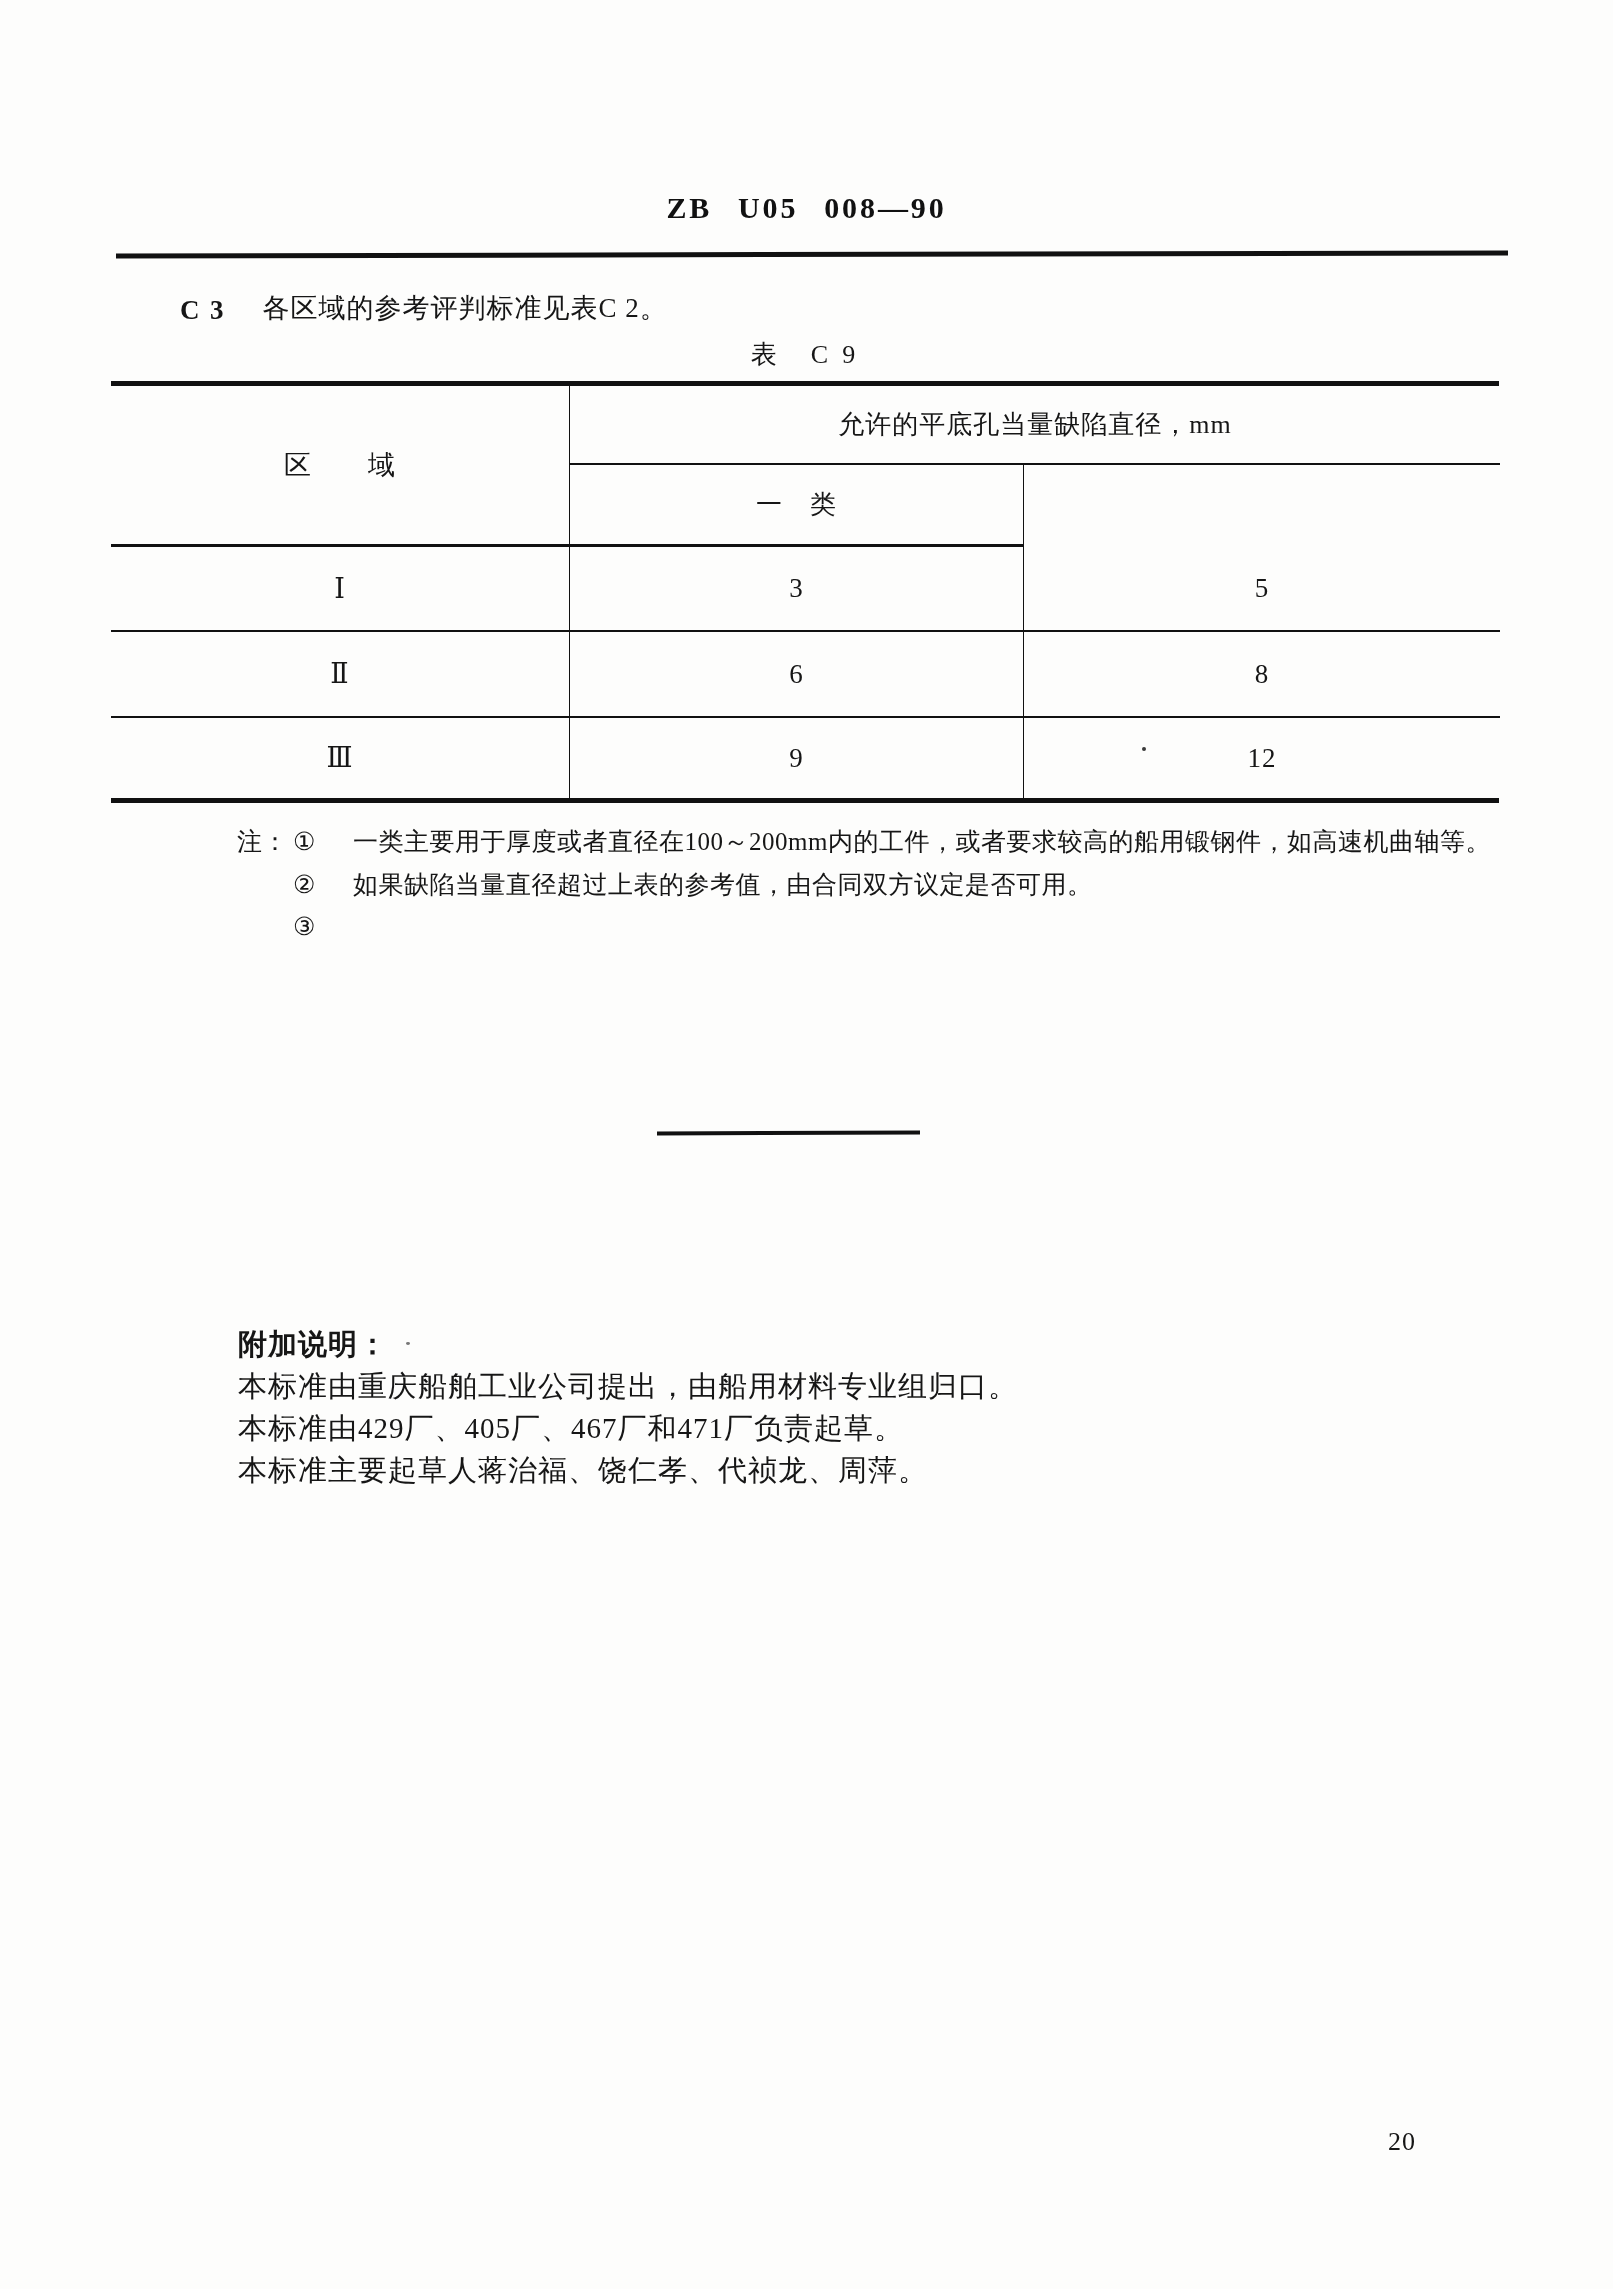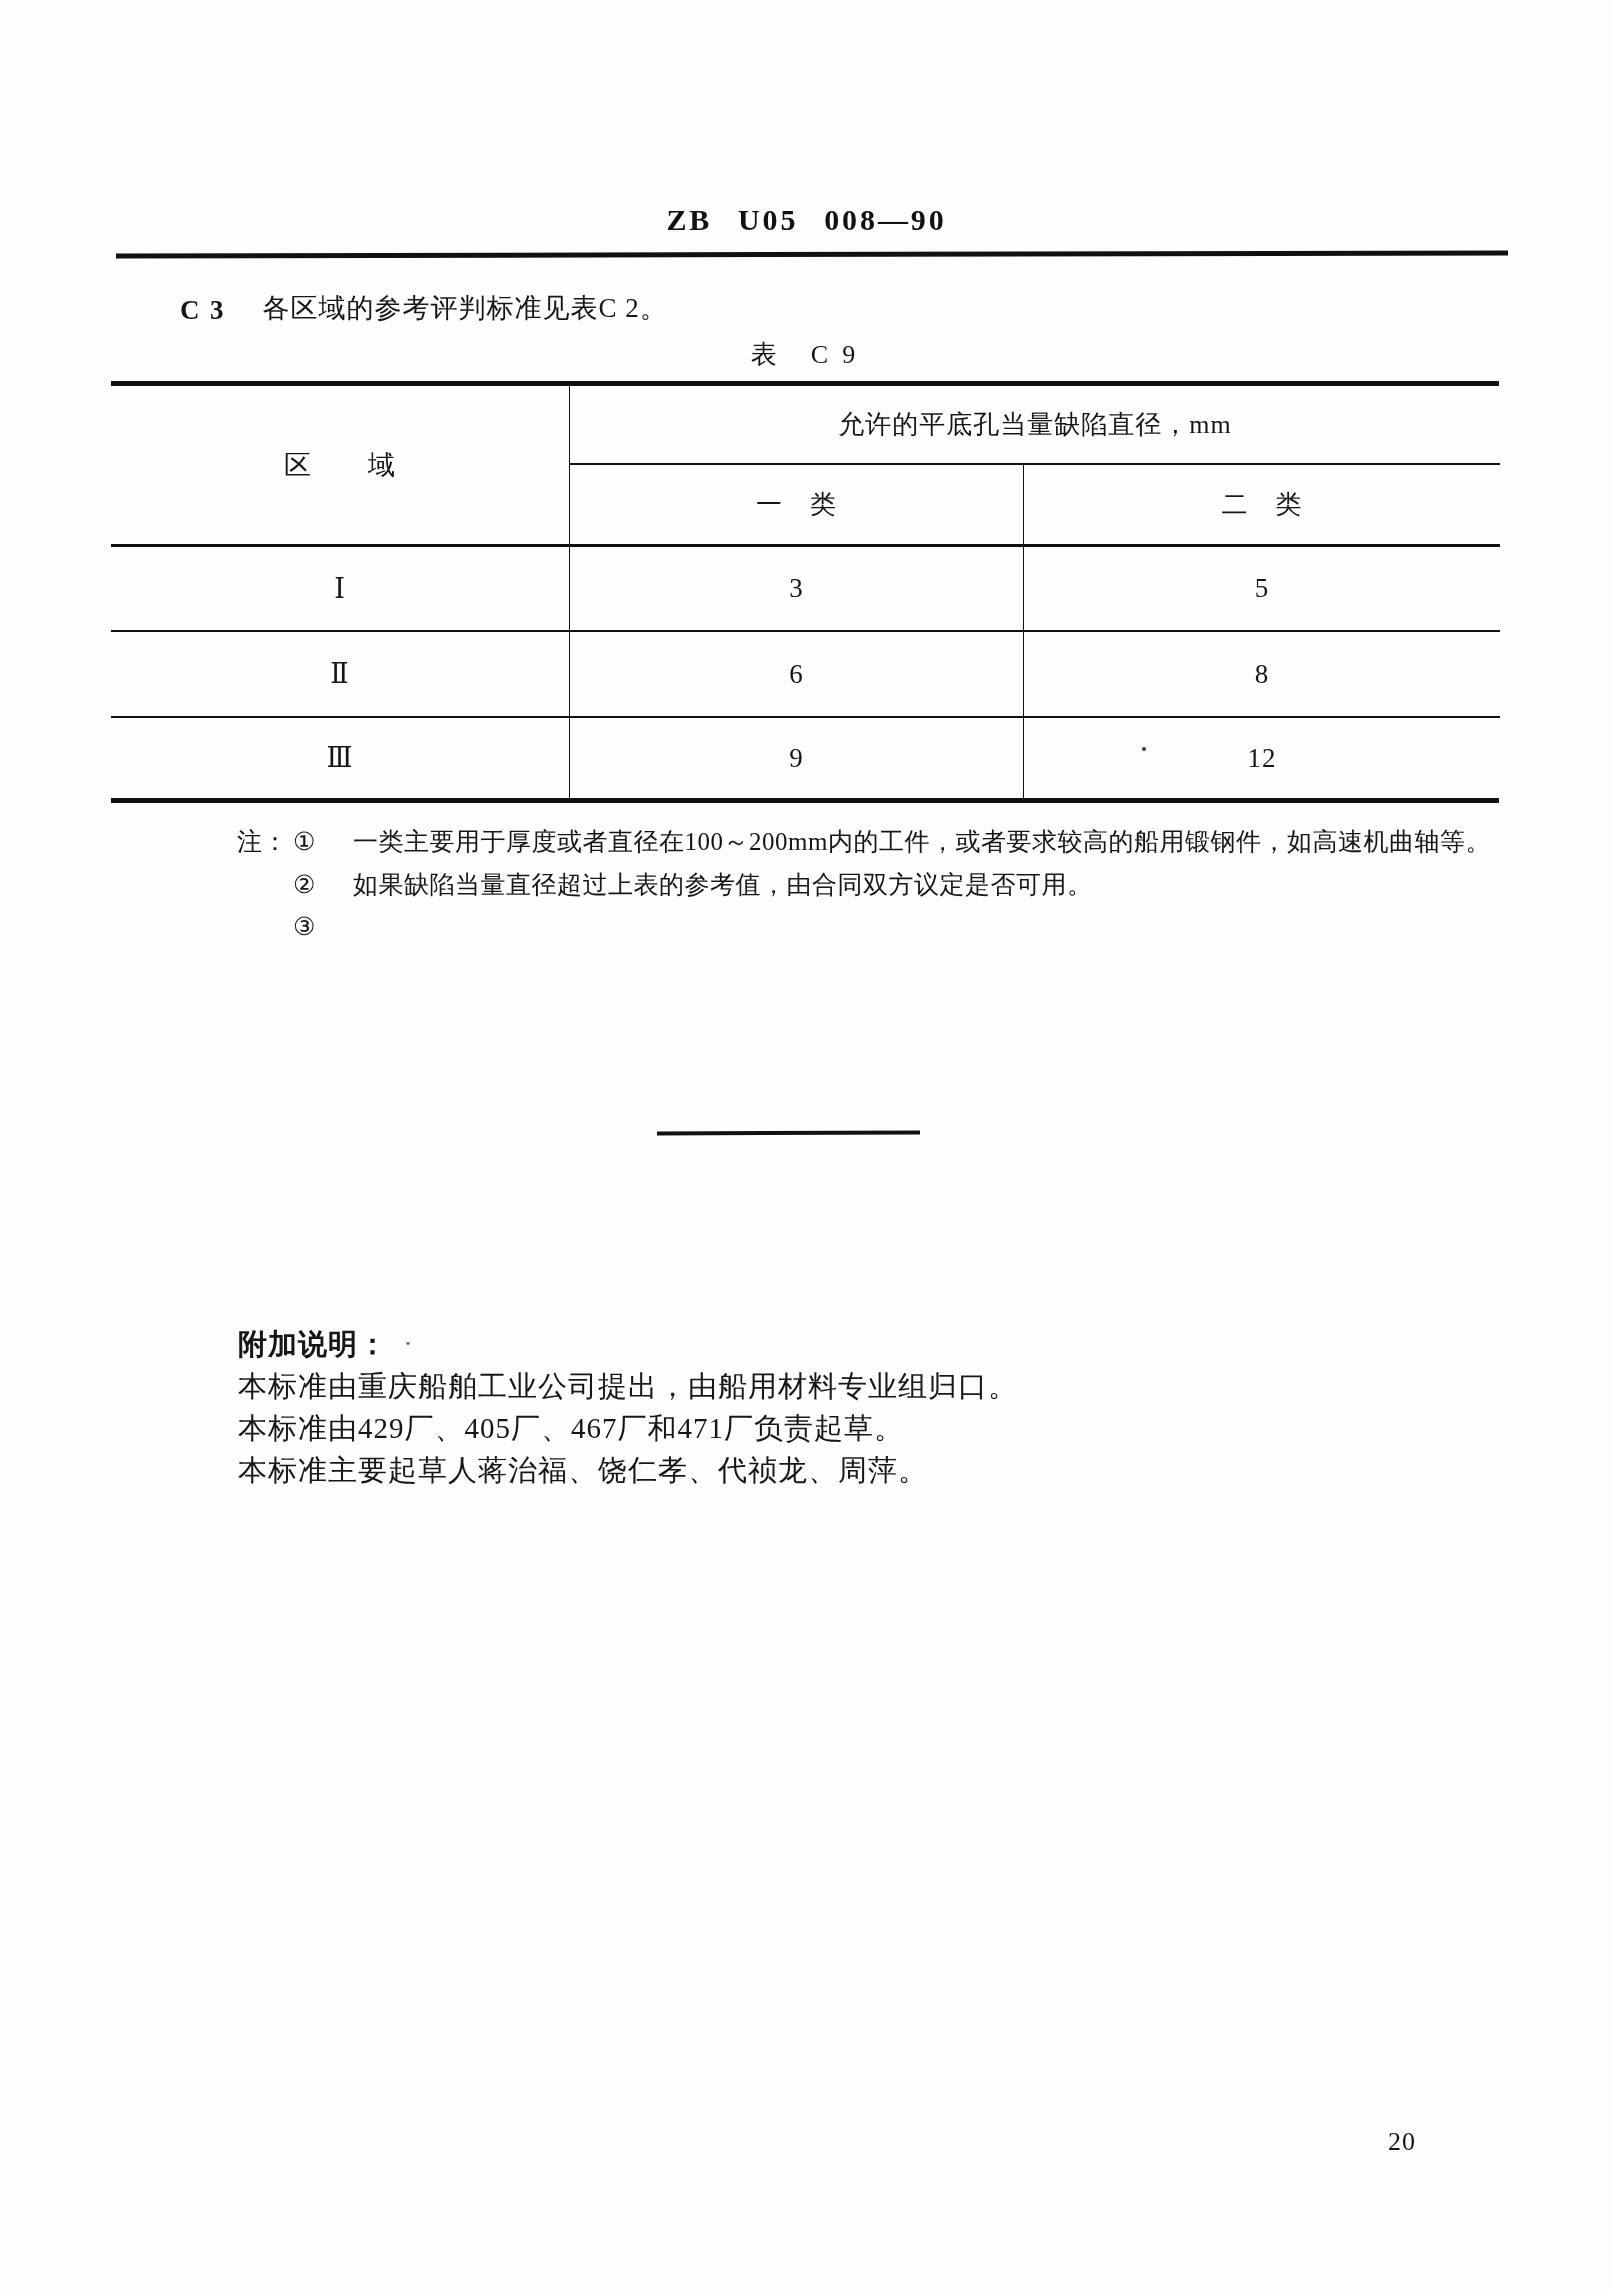--- a/index.html
+++ b/index.html
@@ -7,21 +7,21 @@
     position:relative;
     width:1613px;height:2289px;
     margin:0 auto;
     background:#fdfdfc;
     font-family:"Liberation Serif","DejaVu Serif",serif;
     color:#161616;
     overflow:hidden;
   }
   
   .doc-header{
-    position:absolute;left:0;top:203px;width:100%;
+    position:absolute;left:0;top:191px;width:100%;
     text-align:center;
     font-size:30px;font-weight:bold;
     letter-spacing:2.9px;word-spacing:15.4px;
     color:#111;
   }
   .header-rule{
     position:absolute;left:116px;top:252px;
     width:1392px;height:4.8px;background:#111;
     transform:rotate(-0.12deg);
   }
@@ -110,21 +110,20 @@
     <span class="clause-num">C 3</span>
     <span class="clause-text">各区域的参考评判标准见表C 2。</span>
   </div>
 
   <div class="table-caption">表　C 9</div>
 
   <div class="ref-table">
     <div class="cell c-region">区　　域</div>
     <div class="cell c-spanhead">允许的平底孔当量缺陷直径，mm</div>
     <div class="cell c-class1">一　类</div>
-    <div class="cell c-class2">二　类</div>
 
     <div class="cell r1c1">Ⅰ</div>
     <div class="cell r1c2">3</div>
     <div class="cell r1c3">5</div>
 
     <div class="cell r2c1">Ⅱ</div>
     <div class="cell r2c2">6</div>
     <div class="cell r2c3">8</div>
 
     <div class="cell r3c1">Ⅲ</div>

